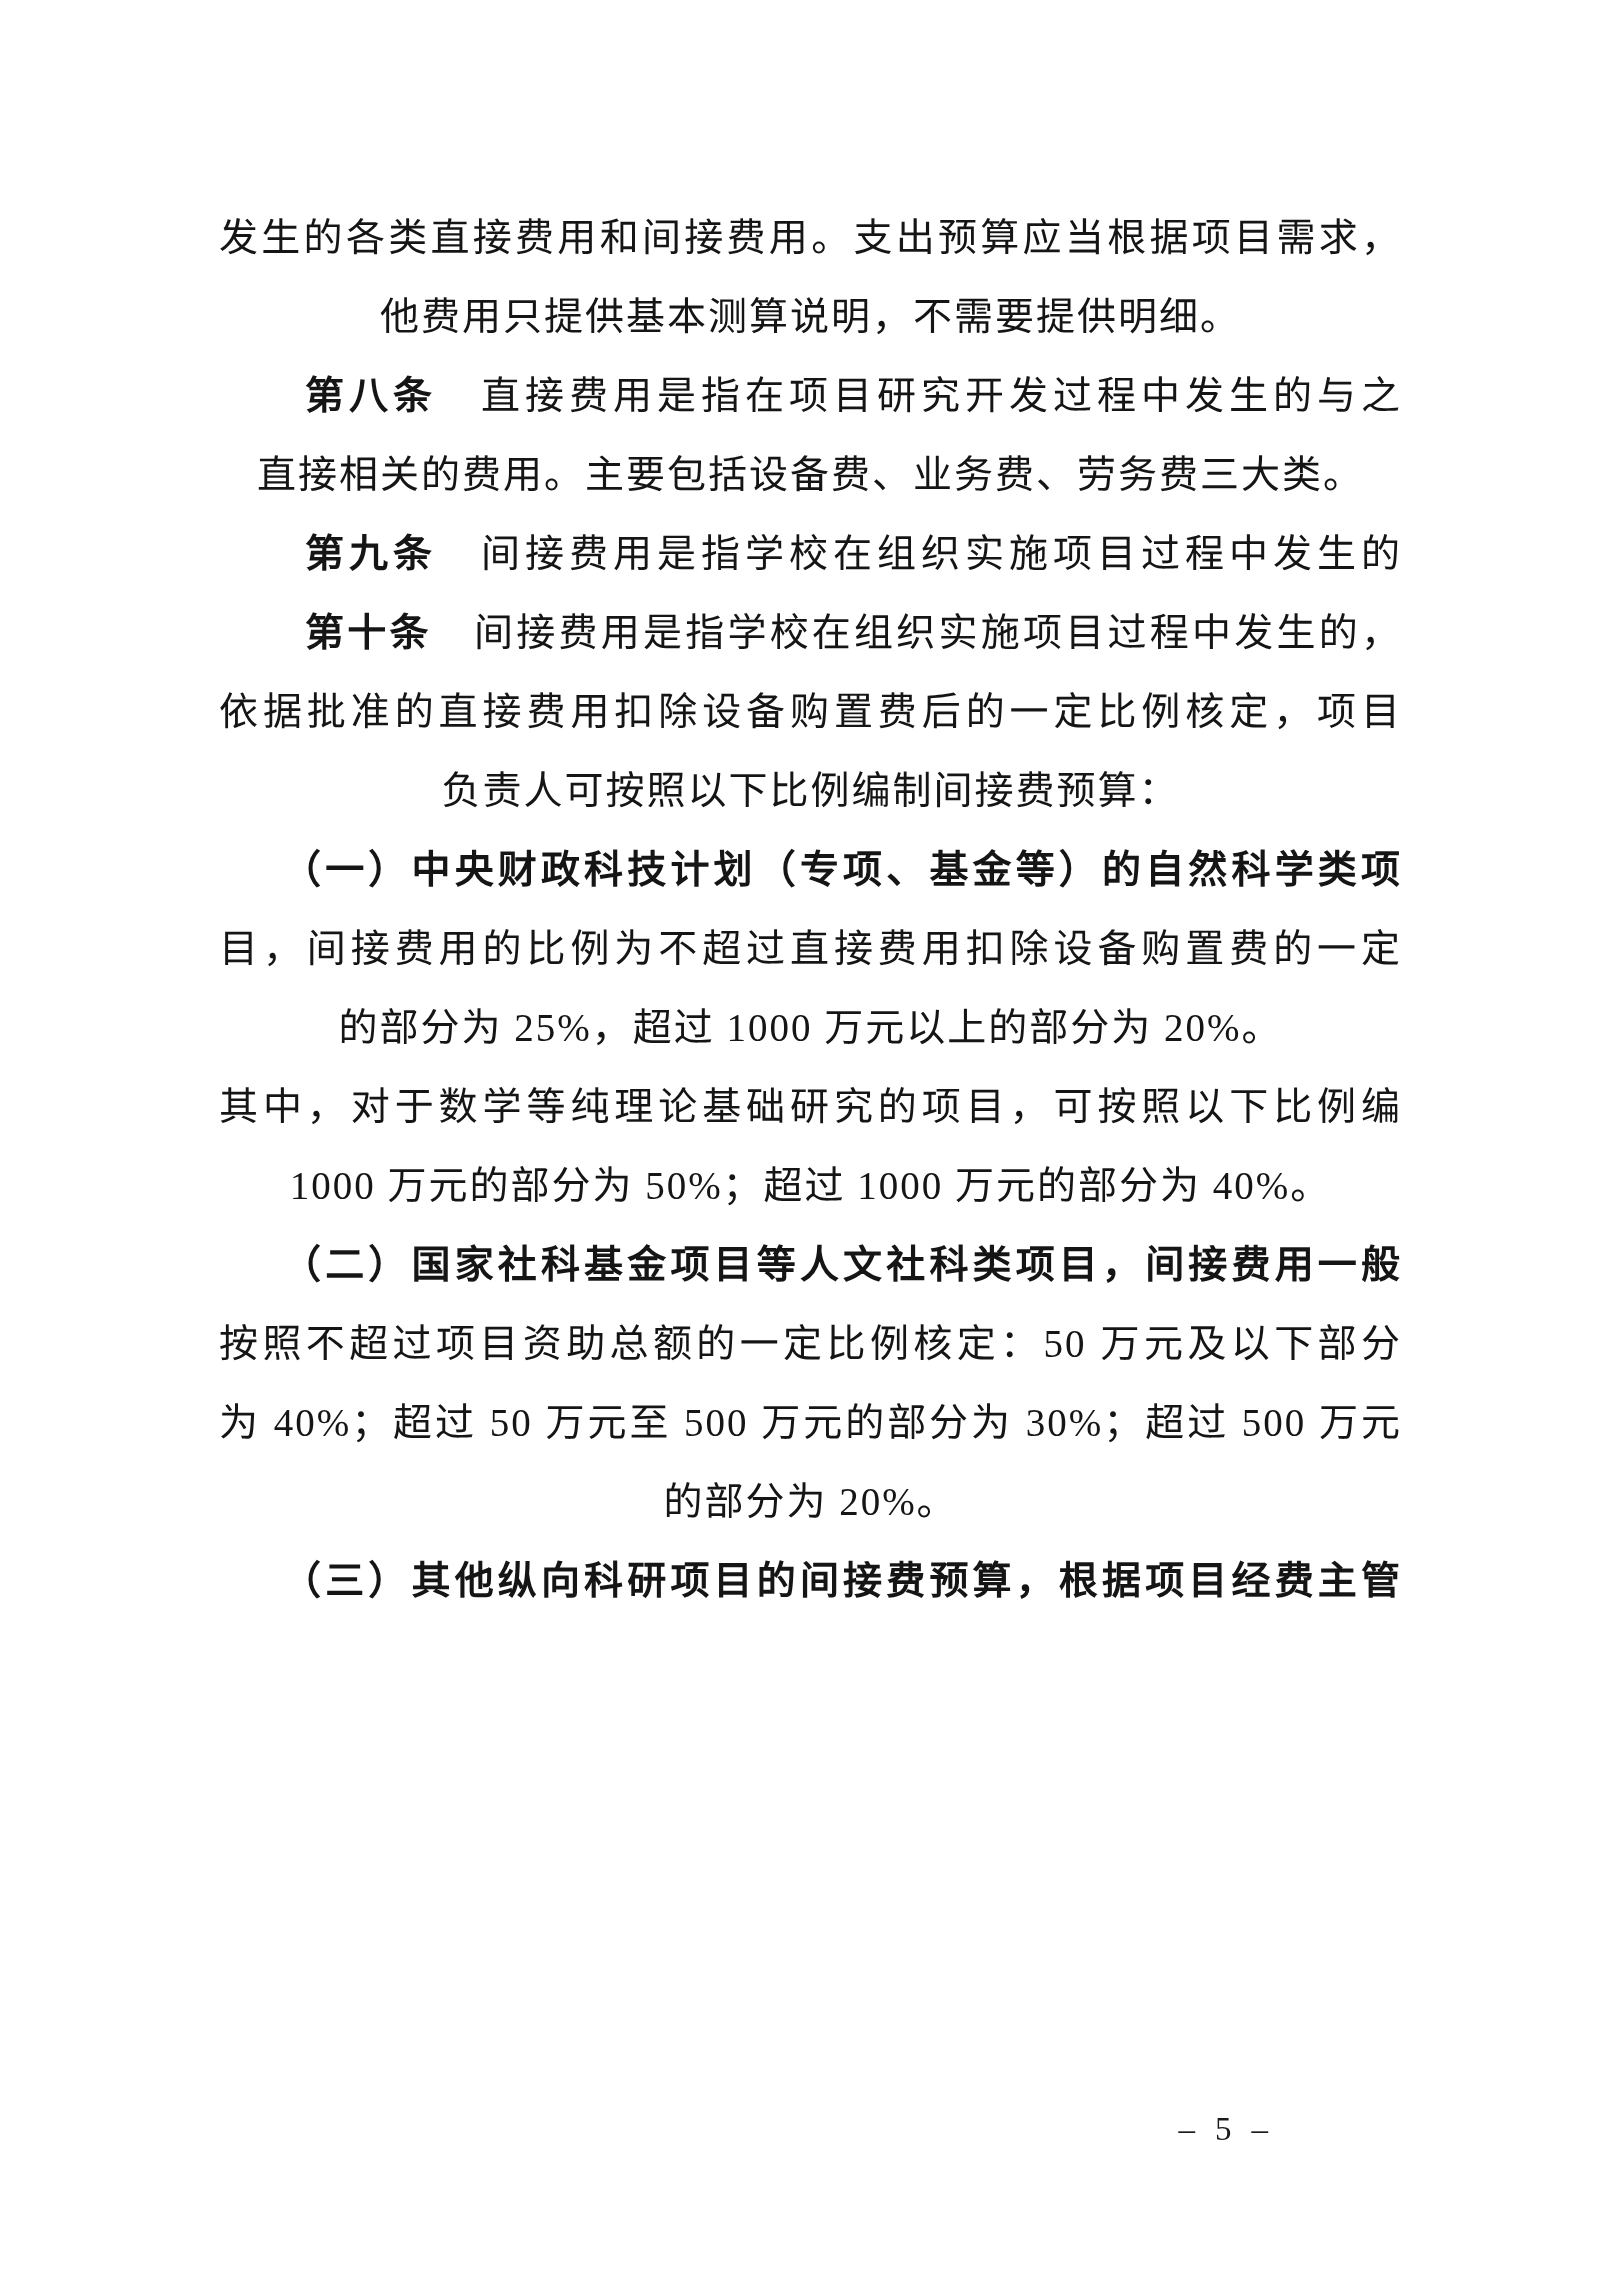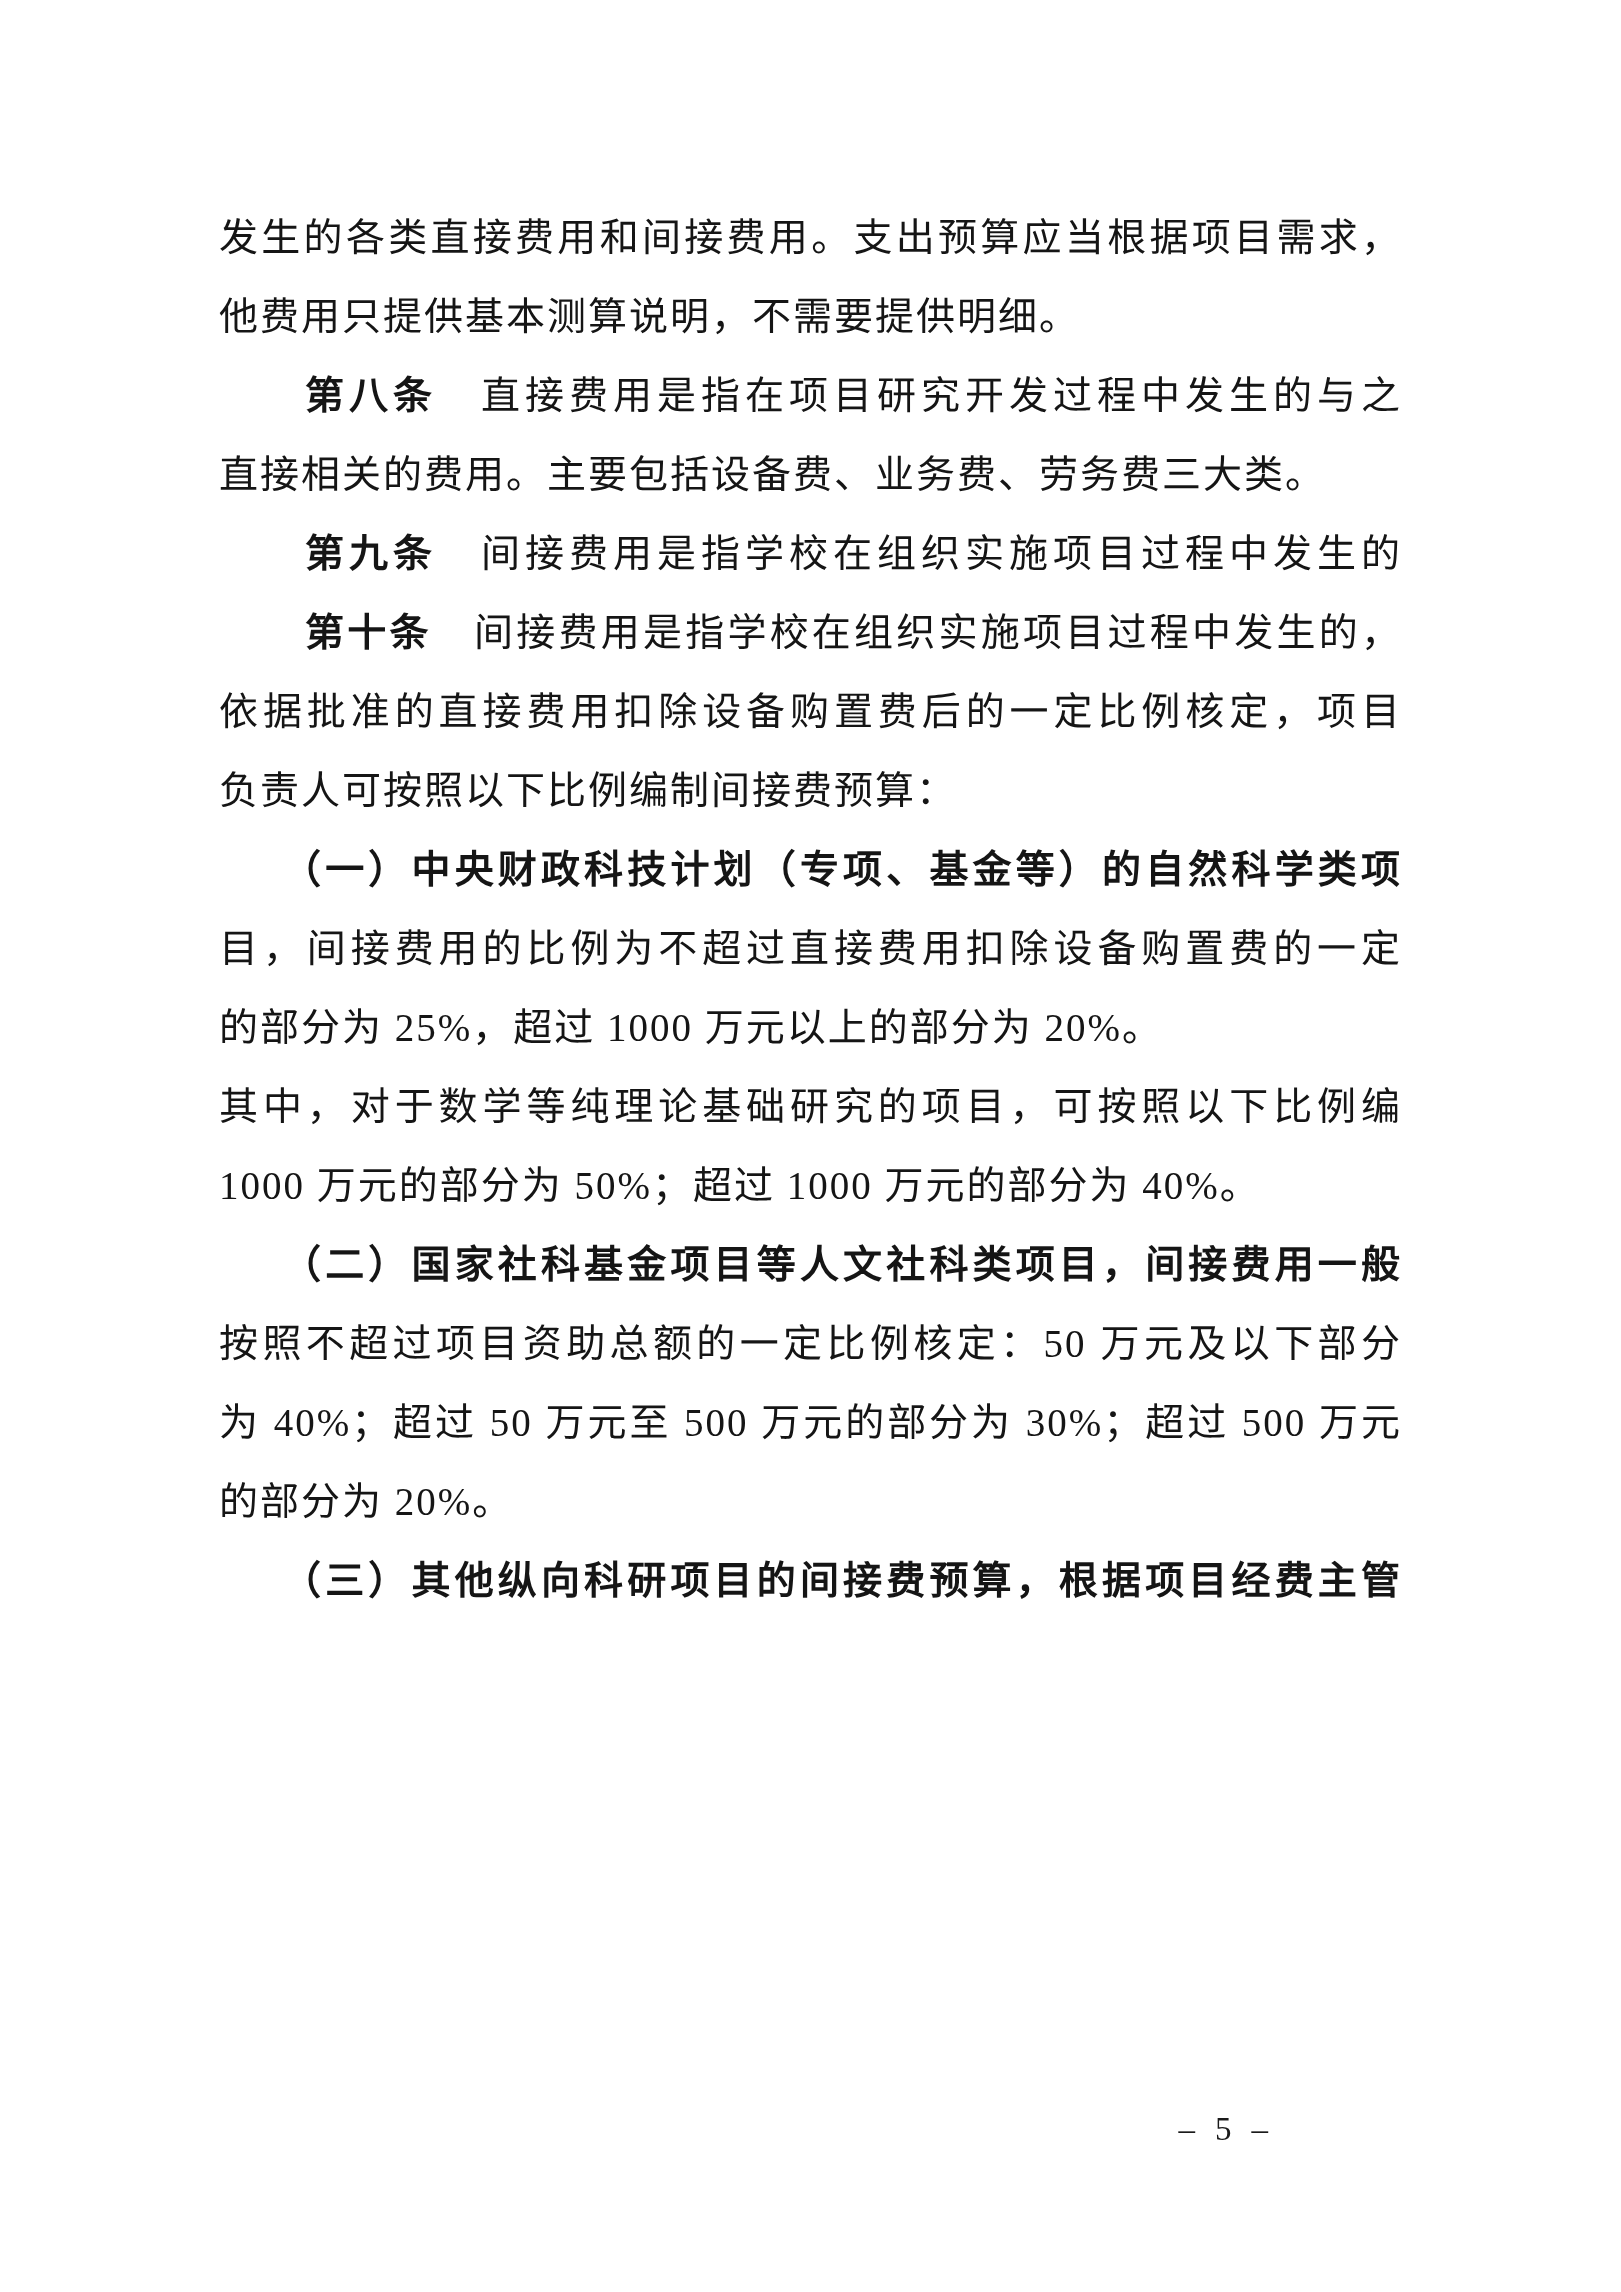--- a/index.html
+++ b/index.html
@@ -24,21 +24,21 @@
   }
   .line {
     box-sizing: border-box;
     width: 100%;
     height: 79px;
     line-height: 79px;
     font-size: 39px;
     letter-spacing: 2px;
     white-space: normal;
     overflow: hidden;
-    text-align: left;
+    text-align: center;
   }
   
   .j {
     text-align: justify;
     text-align-last: justify;
     text-justify: inter-character;
   }
   
   .i2 { padding-left: 86px; }  
   .i1 { padding-left: 63px; font-weight: bold; }  

